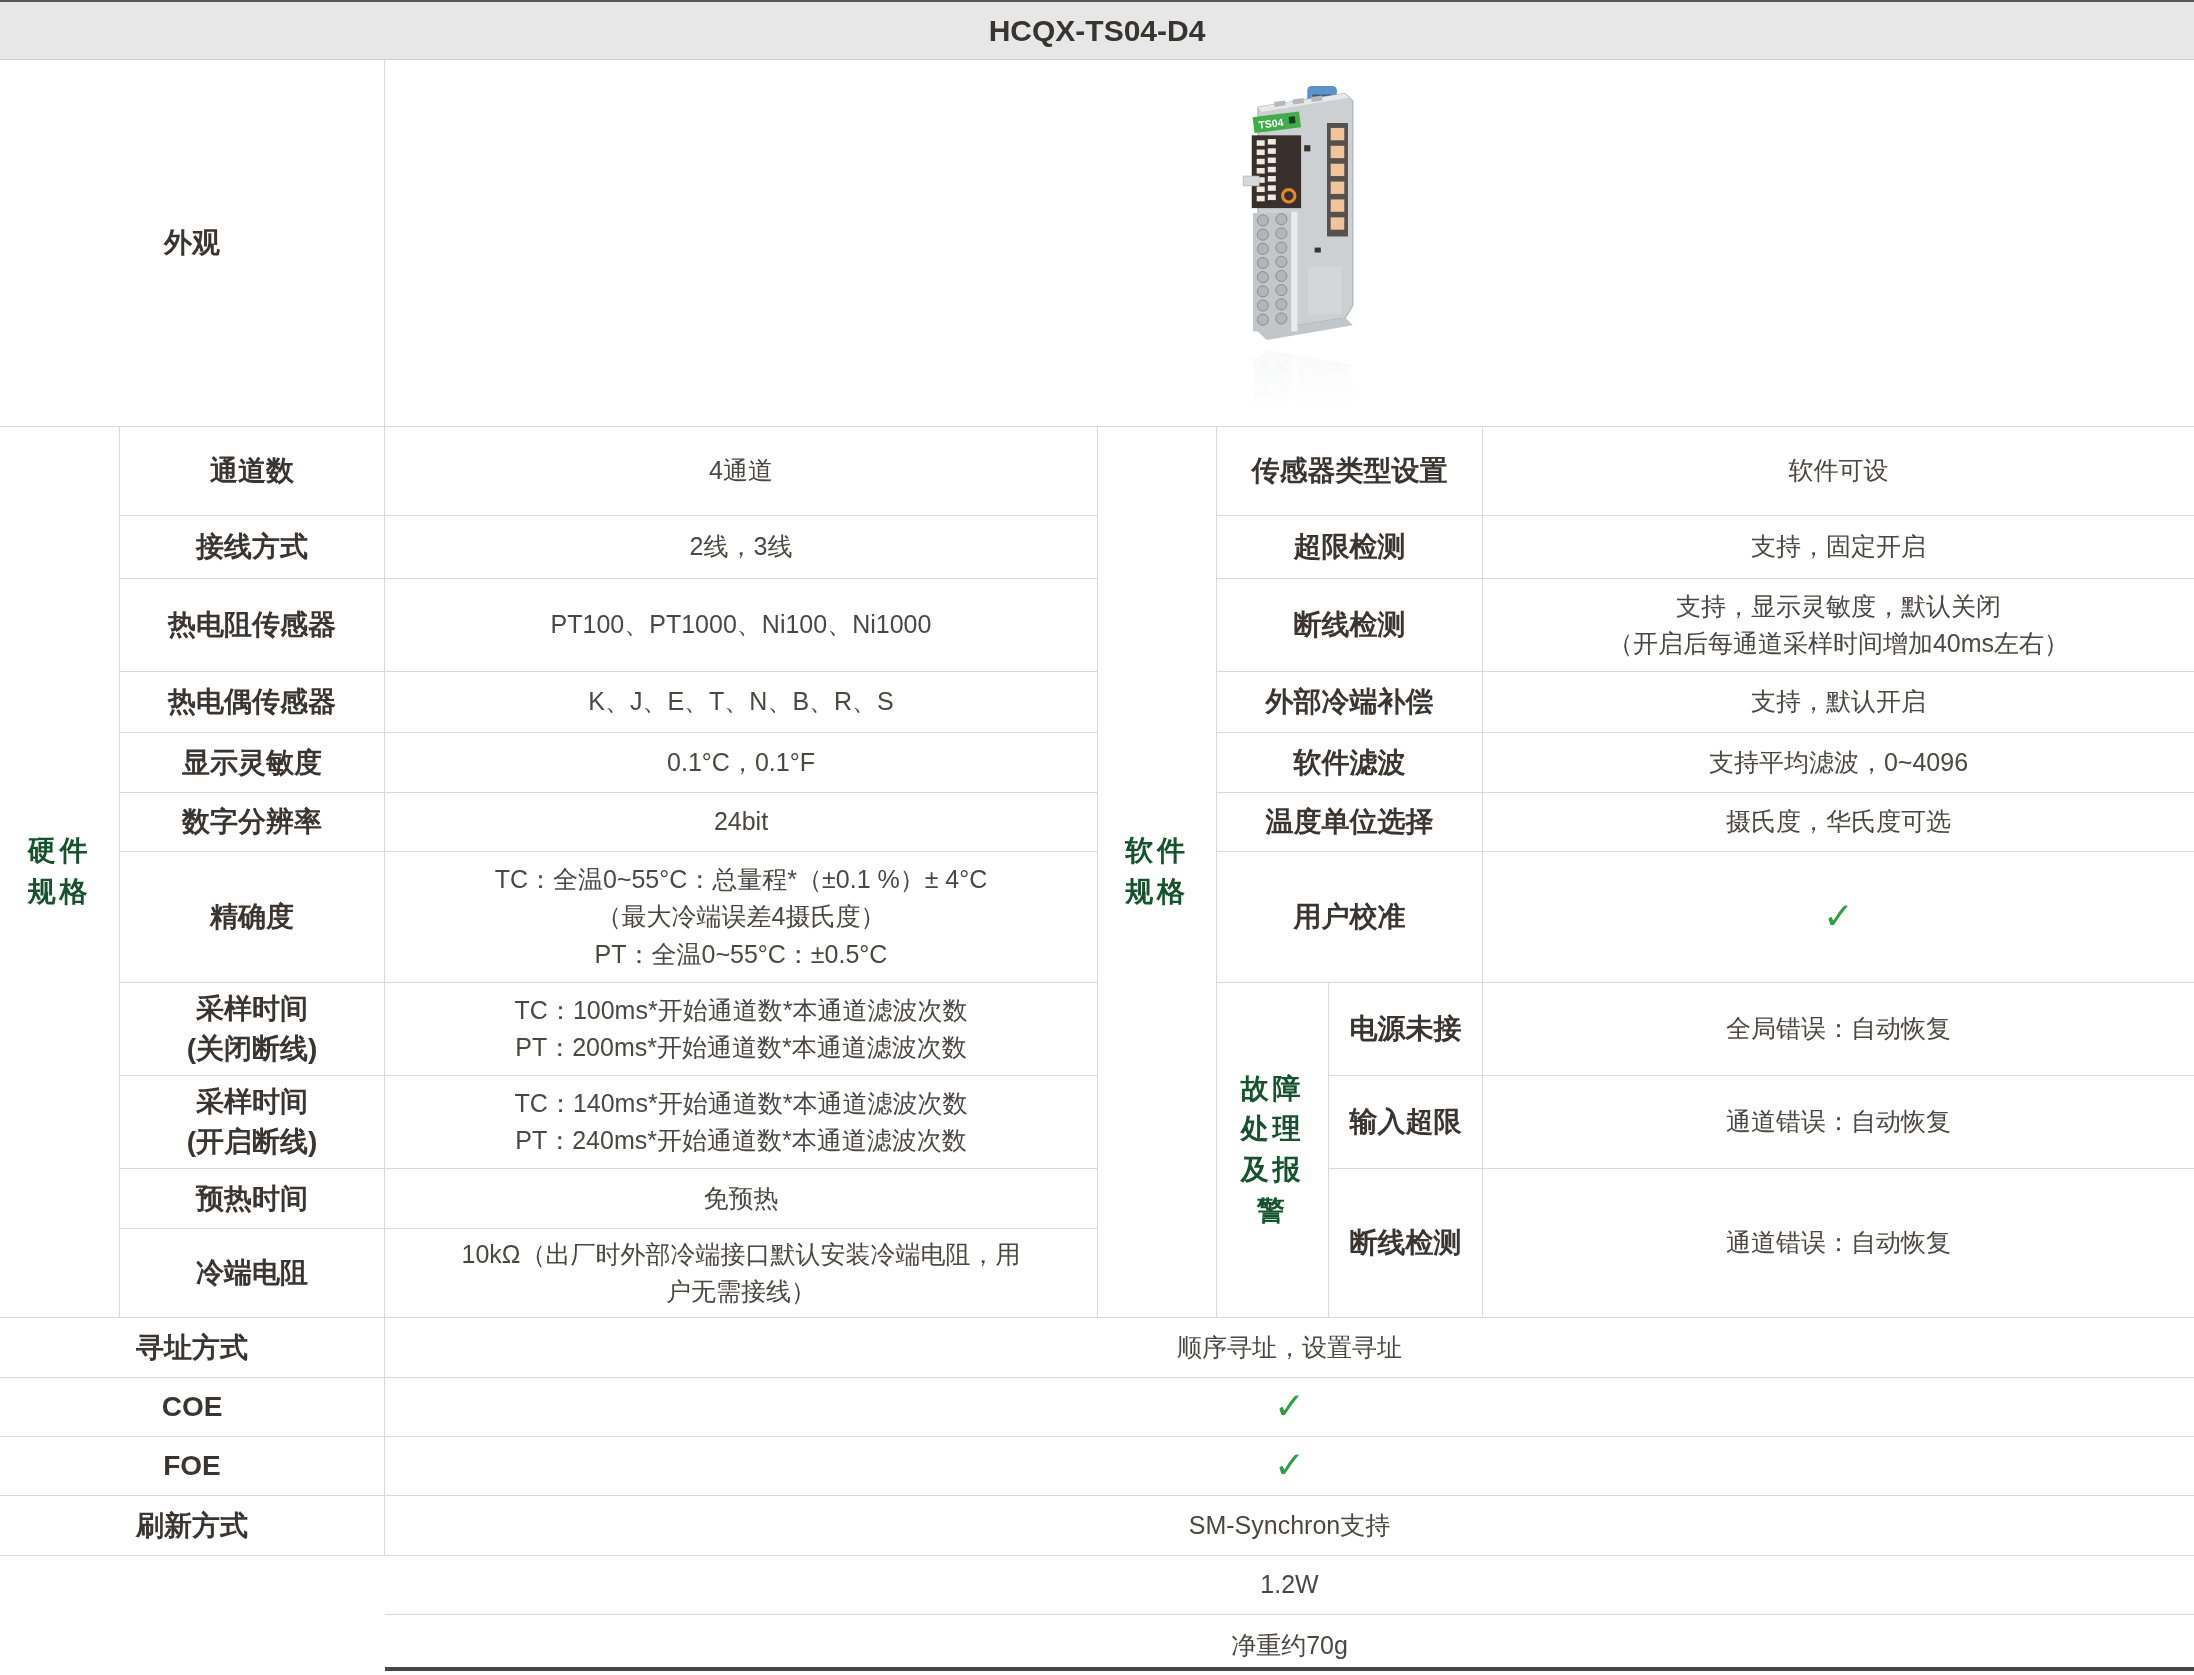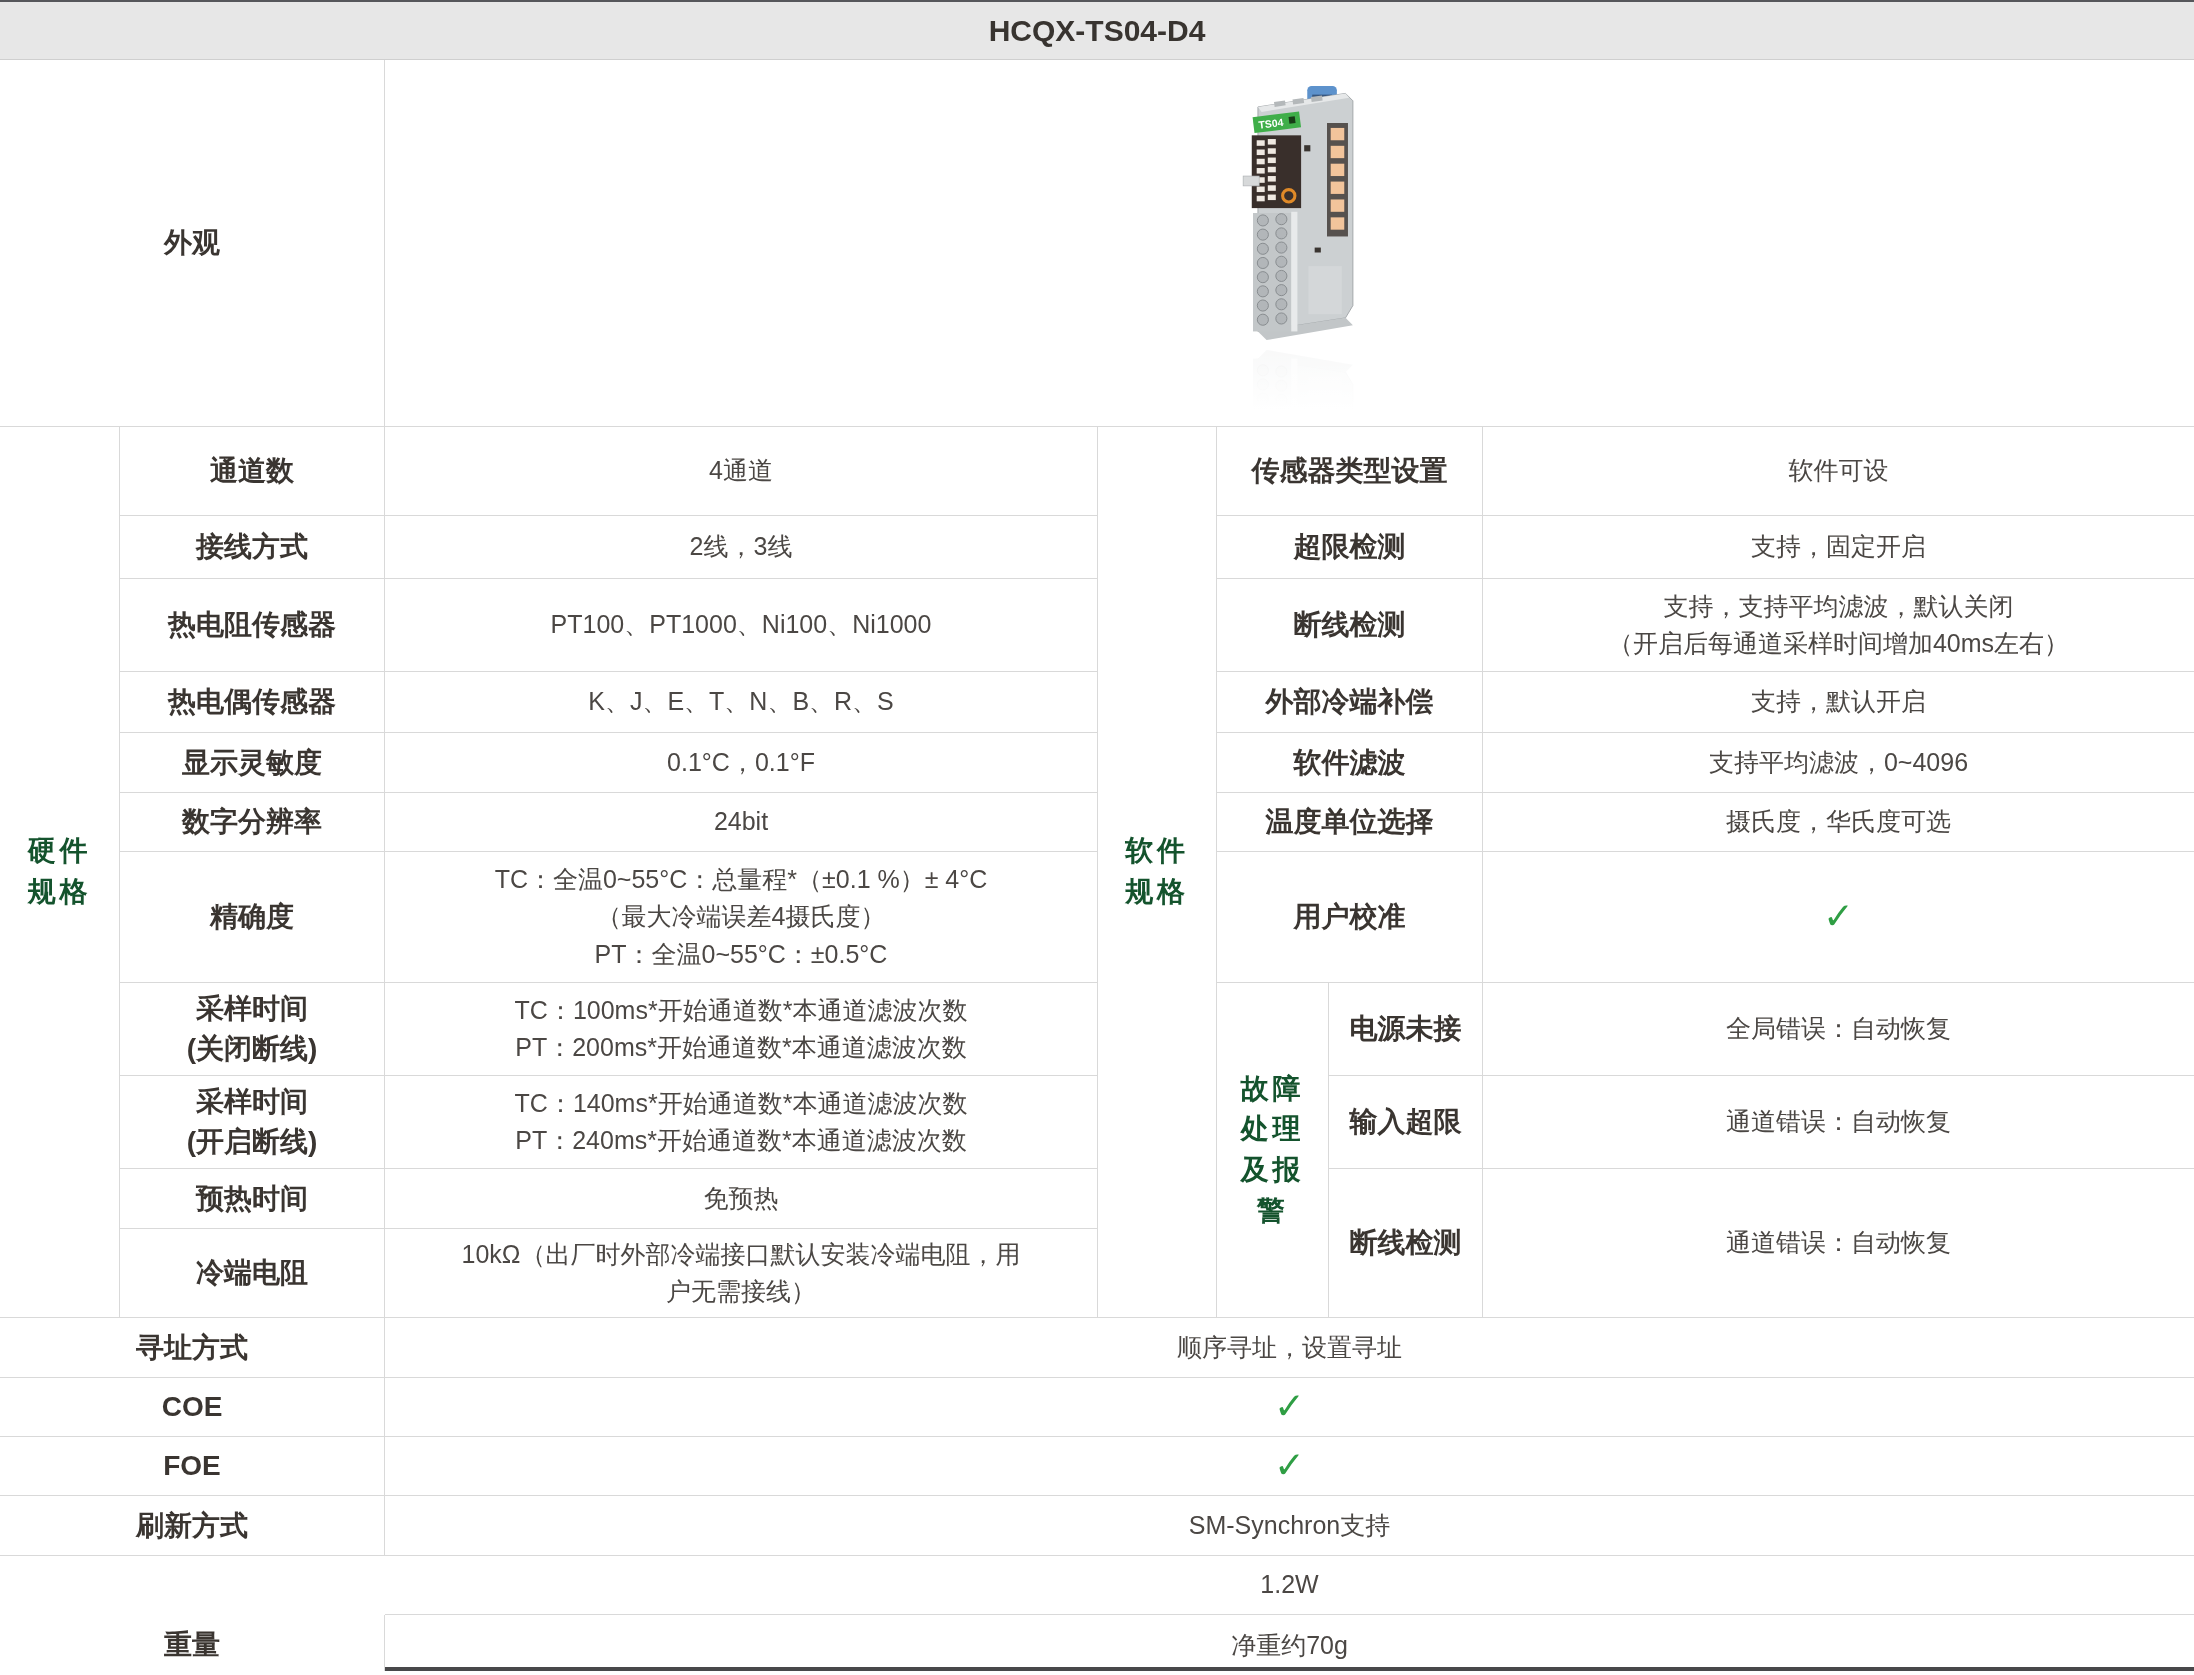--- a/index.html
+++ b/index.html
@@ -156,21 +156,21 @@
 户无需接线）</div>
 
     <div class="cell seclabel br bb" style="grid-column:4;grid-row:3/14;text-align:center;">软件
 规格</div>
 
     <div class="cell label br bb" style="grid-column:5/7;grid-row:3;">传感器类型设置</div>
     <div class="cell value bb" style="grid-column:7;grid-row:3;">软件可设</div>
     <div class="cell label br bb" style="grid-column:5/7;grid-row:4;">超限检测</div>
     <div class="cell value bb" style="grid-column:7;grid-row:4;">支持，固定开启</div>
     <div class="cell label br bb" style="grid-column:5/7;grid-row:5;">断线检测</div>
-    <div class="cell value bb" style="grid-column:7;grid-row:5;">支持，支持平均滤波，默认关闭
+    <div class="cell value bb" style="grid-column:7;grid-row:5;">支持，显示灵敏度，默认关闭
 （开启后每通道采样时间增加40ms左右）</div>
     <div class="cell label br bb" style="grid-column:5/7;grid-row:6;">外部冷端补偿</div>
     <div class="cell value bb" style="grid-column:7;grid-row:6;">支持，默认开启</div>
     <div class="cell label br bb" style="grid-column:5/7;grid-row:7;">软件滤波</div>
     <div class="cell value bb" style="grid-column:7;grid-row:7;">支持平均滤波，0~4096</div>
     <div class="cell label br bb" style="grid-column:5/7;grid-row:8;">温度单位选择</div>
     <div class="cell value bb" style="grid-column:7;grid-row:8;">摄氏度，华氏度可选</div>
     <div class="cell label br bb" style="grid-column:5/7;grid-row:9;">用户校准</div>
     <div class="cell value check bb" style="grid-column:7;grid-row:9;">✓</div>
 
@@ -187,19 +187,18 @@
 
     <div class="cell label br bb" style="grid-column:1/3;grid-row:14;">寻址方式</div>
     <div class="cell value bb" style="grid-column:3/8;grid-row:14;">顺序寻址，设置寻址</div>
     <div class="cell label br bb" style="grid-column:1/3;grid-row:15;">COE</div>
     <div class="cell value check bb" style="grid-column:3/8;grid-row:15;">✓</div>
     <div class="cell label br bb" style="grid-column:1/3;grid-row:16;">FOE</div>
     <div class="cell value check bb" style="grid-column:3/8;grid-row:16;">✓</div>
     <div class="cell label br bb" style="grid-column:1/3;grid-row:17;">刷新方式</div>
     <div class="cell value bb" style="grid-column:3/8;grid-row:17;">SM-Synchron支持</div>
     <div class="cell value bb" style="grid-column:3/8;grid-row:18;">1.2W</div>
-    <div class="cell label br bb" style="grid-column:1/3;grid-row:19;">重量</div>
     <div class="cell value" style="grid-column:3/8;grid-row:19;">净重约70g</div>
 
   </div>
   <div class="bottom-bar"></div>
 </div>
 
 
 </body></html>

